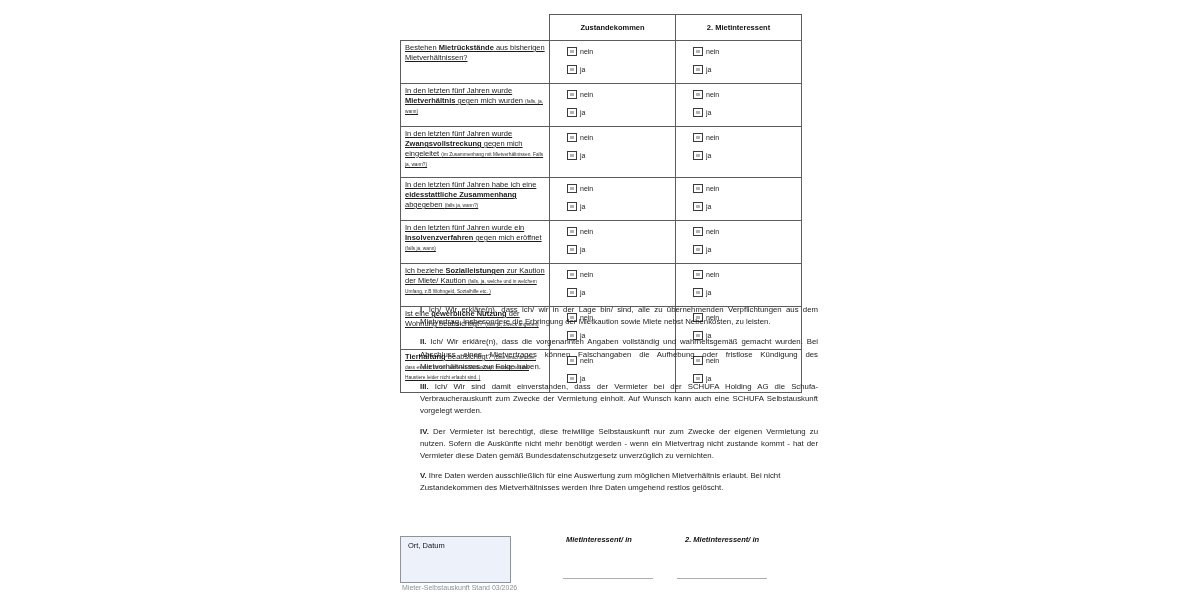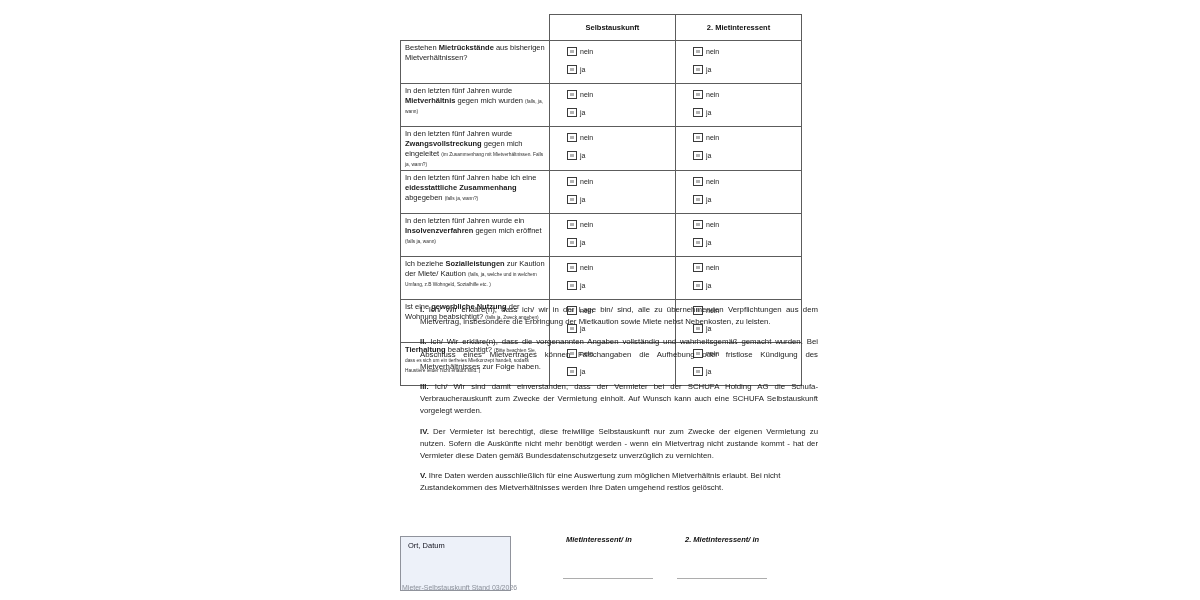--- a/index.html
+++ b/index.html
@@ -5,39 +5,39 @@
   html,body{margin:0;padding:0;background:#ffffff;}
   .canvas{position:relative;width:1200px;height:600px;background:#ffffff;overflow:hidden;
           font-family:"Liberation Sans",sans-serif;color:#1c1c1c;}
   .doc{position:absolute;left:400px;top:0;width:402px;height:600px;}
 
   
   .qtable{position:absolute;top:14px;left:0;width:401px;border-collapse:collapse;table-layout:fixed;}
   .qtable td,.qtable th{border:1px solid #5c5c5c;}
   .qtable .nocell{border:none;}
   .qtable th{font-size:7.5px;font-weight:bold;text-align:center;vertical-align:middle;padding:0;color:#111;}
-  .qcell{padding:2px 3px 1px 4px;font-size:7.5px;line-height:10px;vertical-align:top;}
+  .qcell{padding:2px 3px 8px 4px;font-size:7.5px;line-height:10px;vertical-align:top;text-decoration:underline;}
   .qcell b{font-weight:bold;}
   .qcell .note{font-size:4.8px;line-height:6.2px;color:#2e2e2e;}
   .ccell{vertical-align:top;padding:6px 0 0 17px;}
   .cbgroup{display:inline-flex;align-items:center;width:63px;vertical-align:top;}
   .cb{width:8px;height:7px;border:1px solid #3b3b3b;background:#fff;display:inline-flex;
       align-items:center;justify-content:center;margin-right:3px;flex:none;}
   .cbfill{width:4px;height:3px;background:#b2b2b2;}
   .cblab{font-size:7px;line-height:9px;color:#1c1c1c;}
 
   
   .clauses{position:absolute;top:304px;left:0;width:398px;margin-left:20px;}
   .clause{margin:0 0 8px;font-size:7.8px;line-height:12.2px;text-align:justify;color:#1c1c1c;}
   .clause.last{text-align:left;}
   .clause b{font-weight:bold;}
 
   
   .bottom{position:absolute;top:534px;left:0;width:401px;height:58px;}
-  .ortbox{position:absolute;left:0;top:2px;width:111px;height:55px;background:#edf1f9;
+  .ortbox{position:absolute;left:0;top:2px;width:111px;height:47px;background:#edf1f9;
           border:1px solid #90939c;box-sizing:border-box;padding:4px 20px 0 7px;
           font-size:7.5px;color:#14141f;}
   .siglab{position:absolute;top:1px;font-size:7.5px;font-weight:bold;color:#111;font-style:italic;}
   .sig1lab{left:166px;}
   .sig2lab{left:285px;}
   .sigline{position:absolute;top:44px;width:90px;height:1px;background:#adadad;}
   .s1{left:163px;}
   .s2{left:277px;}
   .footer{position:absolute;left:2px;top:584px;font-size:7px;color:#8b909a;}
 </style>
@@ -49,21 +49,21 @@
 
     <table class="qtable">
       <colgroup>
           <col style="width:149px">
           <col style="width:126px">
           <col style="width:126px">
         </colgroup>
       <tbody>
           <tr style="height:26px">
         <td class="nocell"></td>
-        <th>Selbstauskunft</th>
+        <th>Zustandekommen</th>
         <th>2. Mietinteressent</th>
       </tr>
 
       <tr style="height:27px">
         <td class="qcell"><span>Bestehen </span><b>Mietrückstände</b><span> aus bisherigen Mietverhältnissen?</span><span class="note"></span></td>
         <td class="ccell">
           <span class="cbgroup">
                 <span class="cb">
                   <span class="cbfill"></span>
                 </span>

